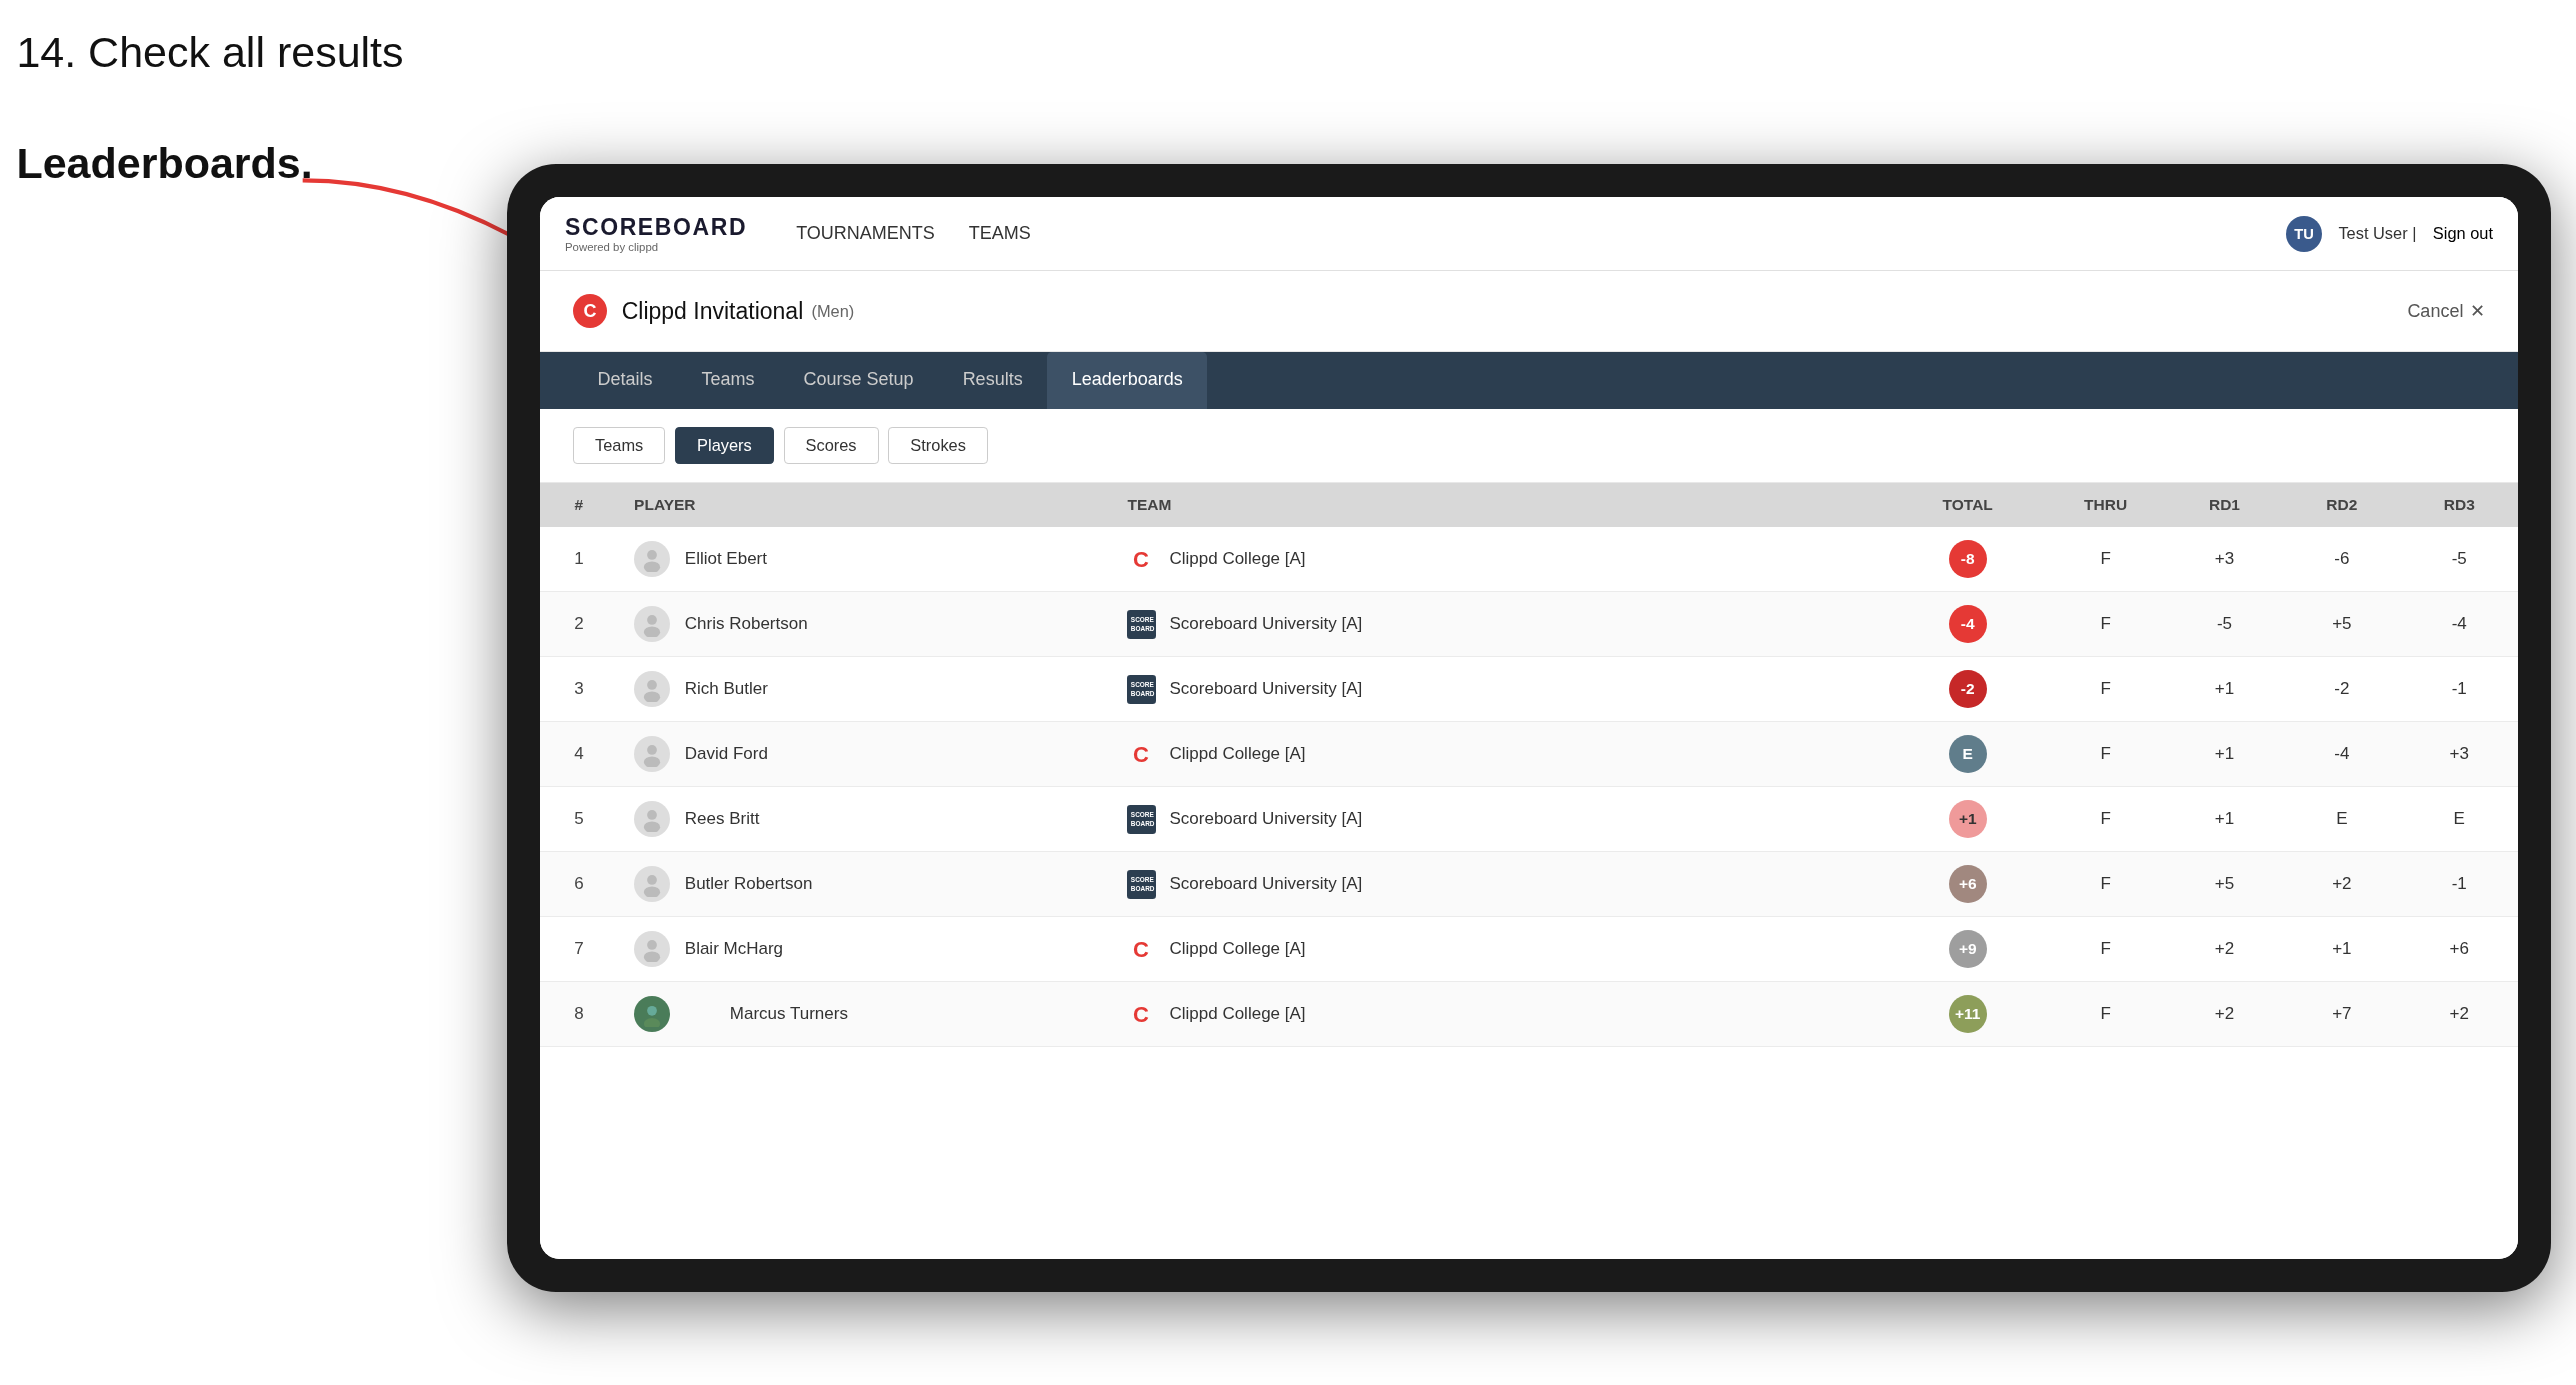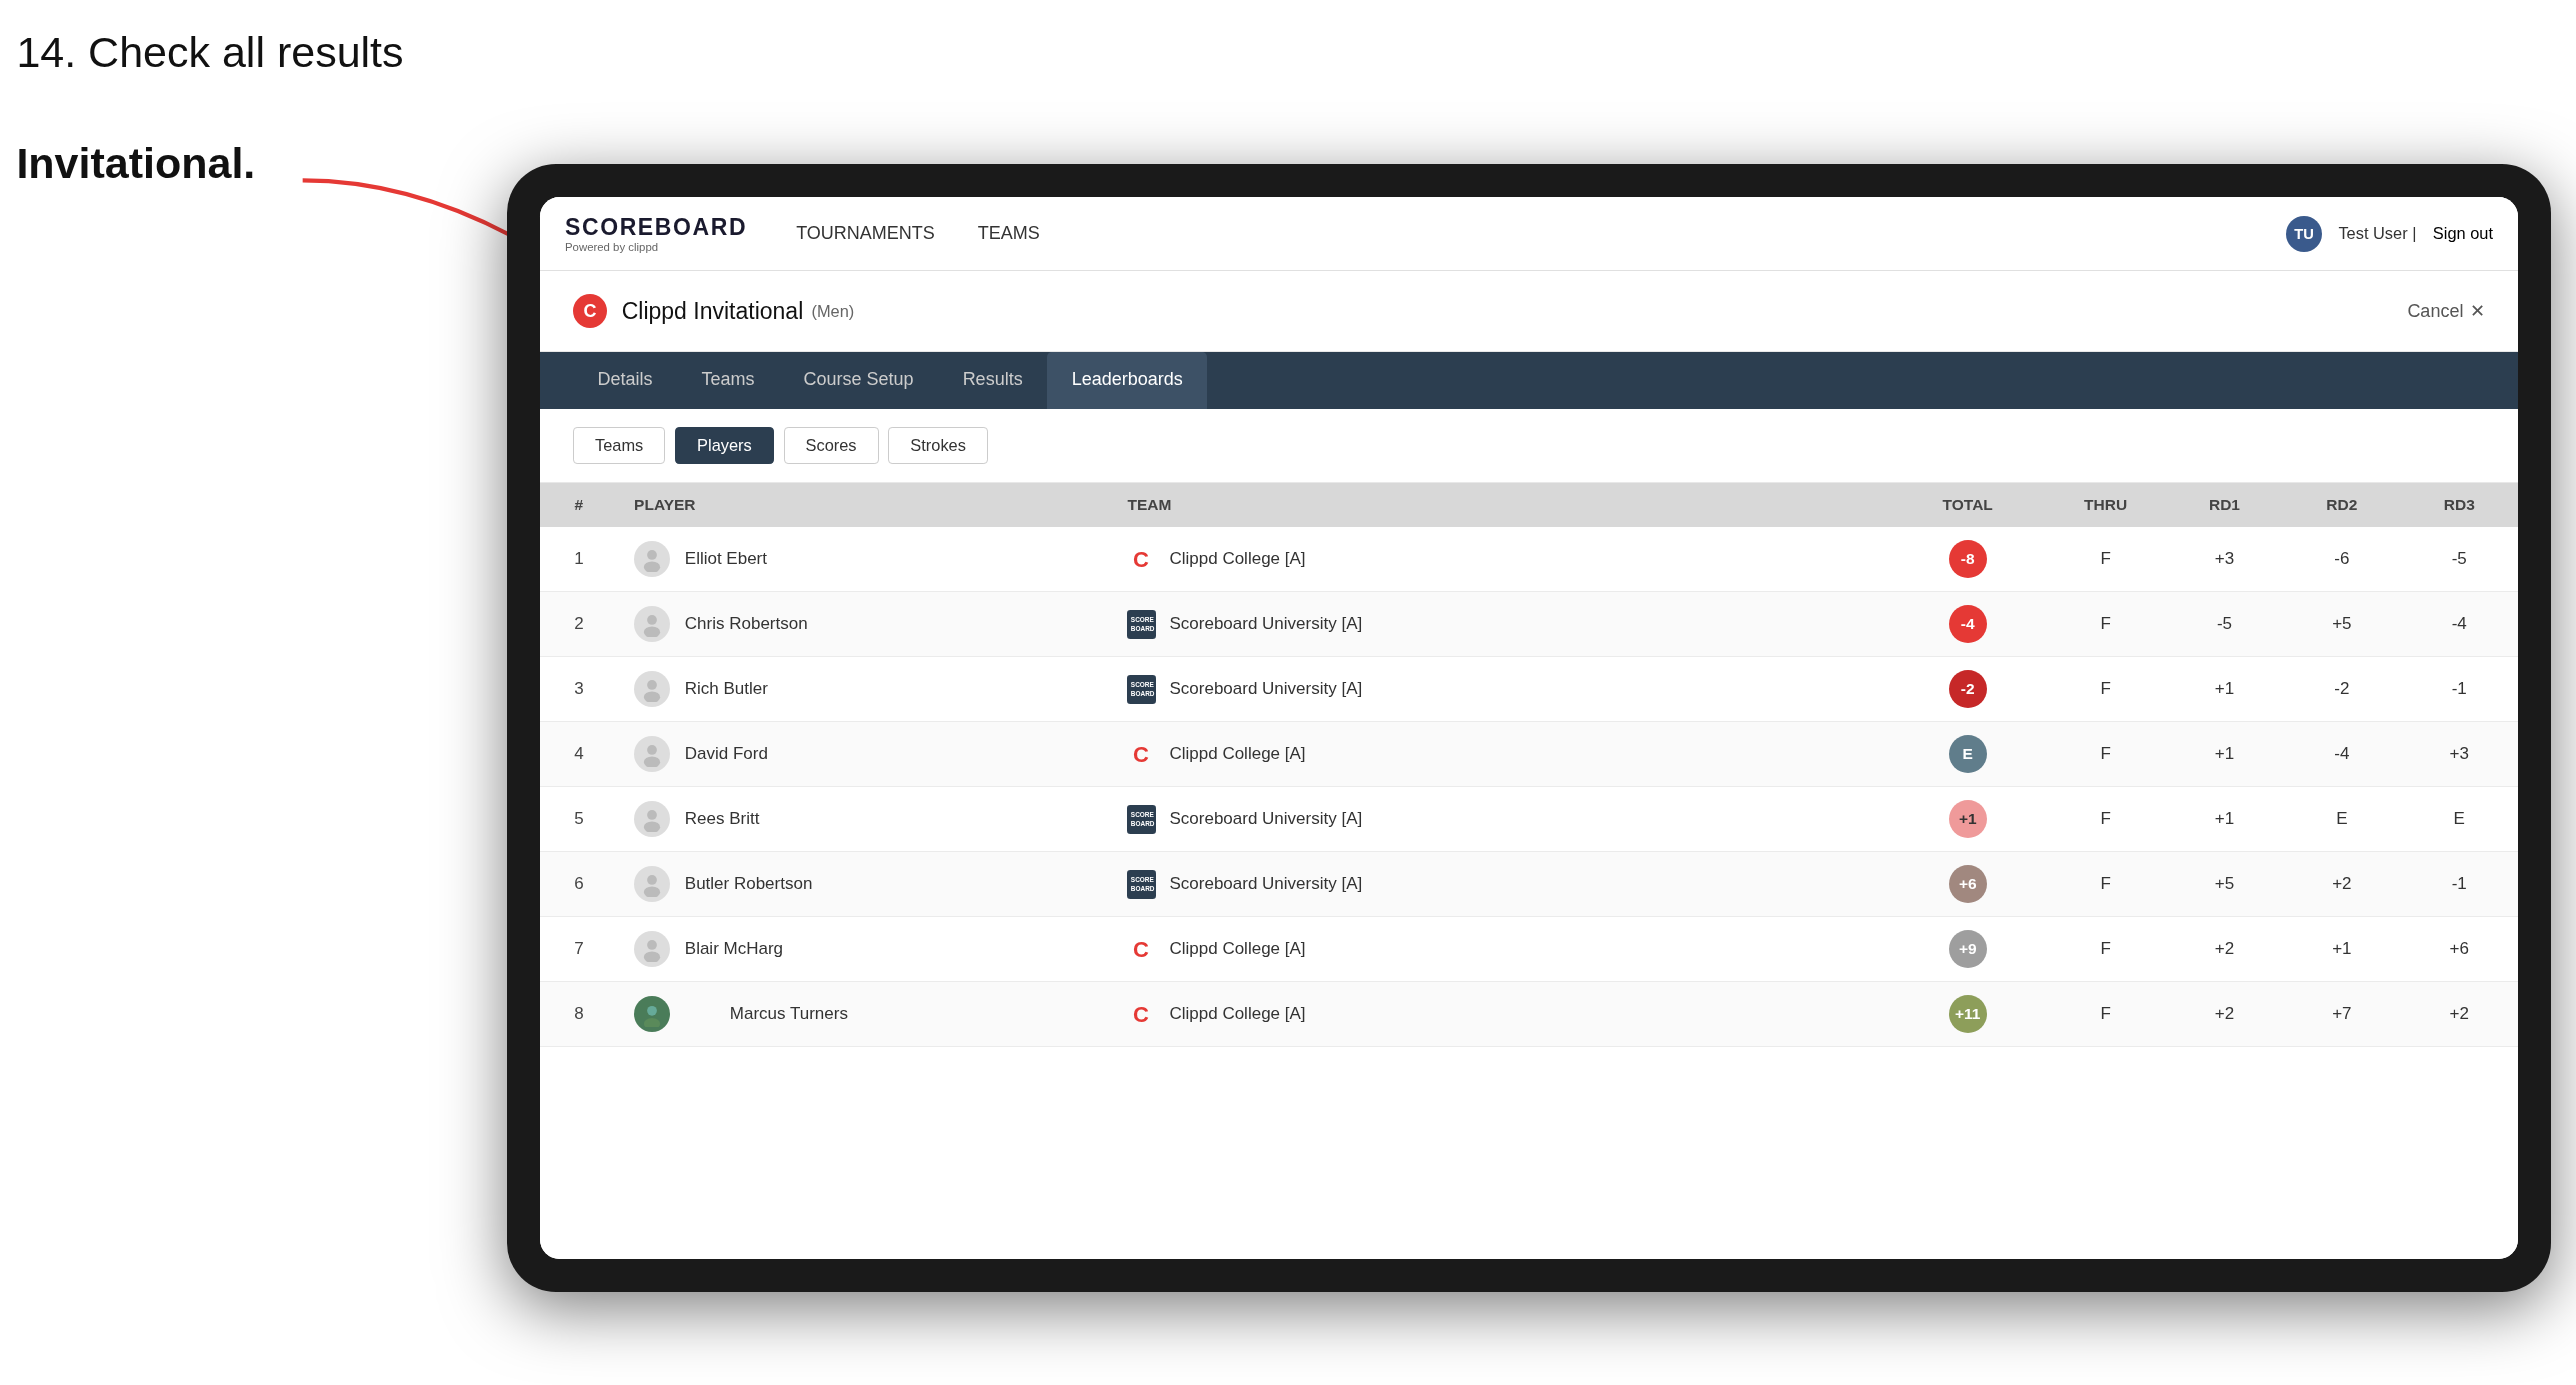--- a/index.html
+++ b/index.html
@@ -79,21 +79,21 @@
       font-weight: 900;
       letter-spacing: 1.6px;
       color: #1a1a2e;
     }
     .logo-sub {
       font-size: 11.4px;
       color: #666;
     }
     .nav-links {
       display: flex;
-      gap: 43px;
+      gap: 34px;
       flex: 1;
       text-align: center;
     }
     .nav-link {
       font-size: 18px;
       color: #333;
       text-decoration: none;
       padding: 6.5px 0;
       cursor: pointer;
       font-weight: 500;
@@ -314,21 +314,21 @@
     .score-badge.tan { background: #a1887f; }
     .score-badge.grey { background: #9e9e9e; }
     .score-badge.olive { background: #8d9e5a; }
   </style>
 </head>
 <body>
 
 <div class="instruction">
   <span>14. Check all results</span><br>
   <br>
-  <strong>Invitational.</strong>
+  <strong>Leaderboards.</strong>
 </div>
 
 <svg class="arrow-container" viewBox="0 0 400 180">
   <defs>
     <marker id="arrowhead" markerWidth="10" markerHeight="7" refX="9" refY="3.5" orient="auto">
       <polygon points="0 0, 10 3.5, 0 7" fill="#e53935"></polygon>
     </marker>
   </defs>
   <path d="M 30 20 Q 200 20 370 140" stroke="#e53935" stroke-width="5" fill="none" marker-end="url(#arrowhead)"></path>
 </svg>

